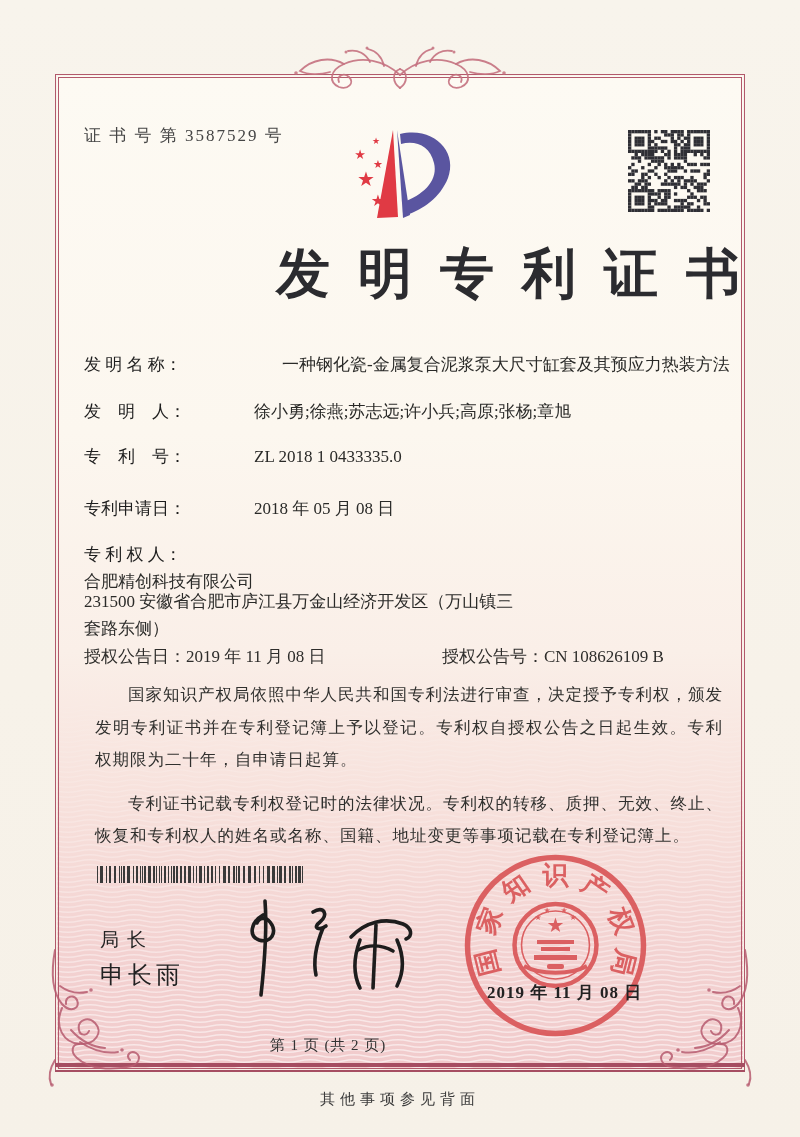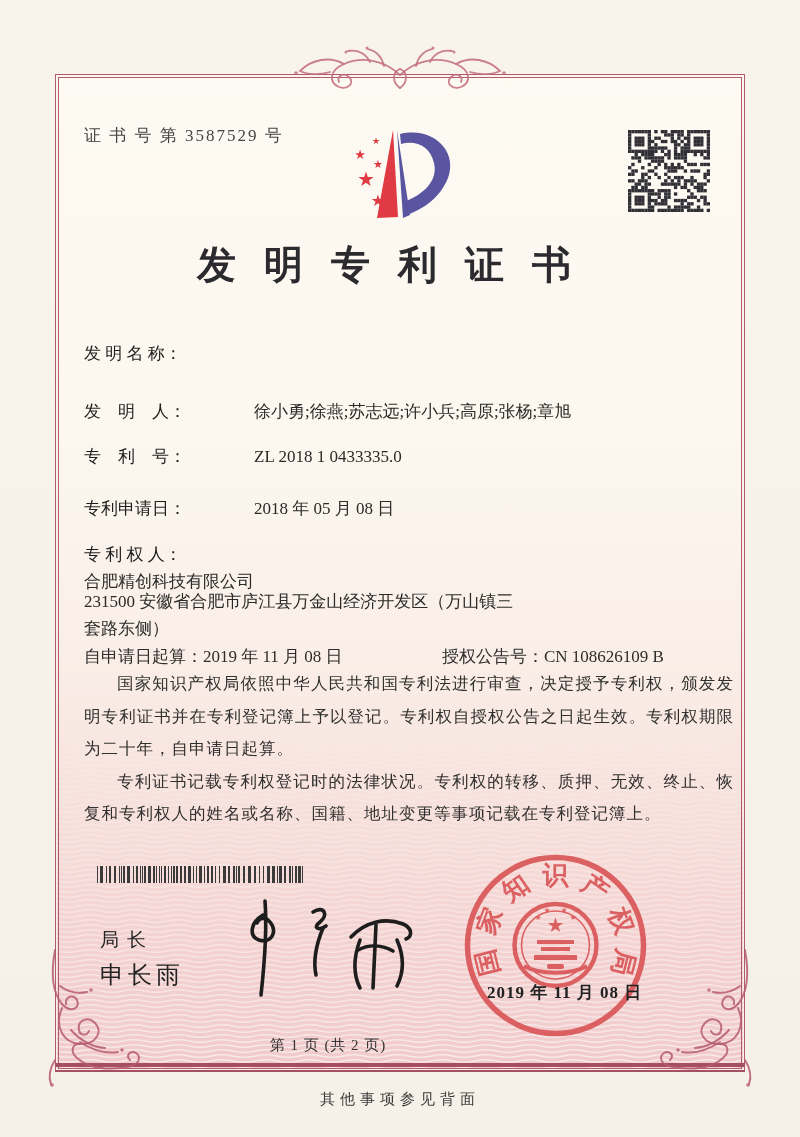--- a/index.html
+++ b/index.html
@@ -20,31 +20,31 @@
   }
   .frame::after{
     content:'';position:absolute;inset:2px;border:1px solid #b2596b;
   }
   .bottom-rule{
     left:55px;top:1063px;width:690px;height:3px;
     border-top:4px solid #a64e62;border-bottom:2px solid #a64e62;
   }
   .cert-number{left:84px;top:124px;font-size:17px;letter-spacing:2px;color:#454545;}
   .title{
-    left:0;top:238px;width:768px;text-align:center;font-size:39px;font-weight:600;
+    left:0;top:238px;width:768px;text-align:right;font-size:54px;font-weight:600;
     letter-spacing:28px;text-indent:28px;color:#2b2b2f;
   }
   .field-row{left:84px;display:flex;font-size:17px;line-height:27px;}
   .f-label{width:170px;flex:none;color:#1e1e1e;}
   .f-value{width:482px;color:#2a2a28;}
   .f-value.narrow{width:430px;}
   .pair{display:flex;font-size:17px;line-height:27px;}
   .paragraphs{left:84px;top:668px;width:650px;font-size:16.5px;line-height:32.5px;
     letter-spacing:1px;text-align:justify;color:#30302e;}
-  .paragraphs p{margin:0;text-indent:2em;}
+  .paragraphs p{margin:11px;text-indent:2em;}
   .director-label{left:100px;top:927px;font-size:19px;letter-spacing:8px;color:#222;}
   .director-name{left:100px;top:959px;font-size:24px;letter-spacing:4px;color:#222;}
   .seal-date{left:487px;top:981px;font-size:17px;font-weight:700;letter-spacing:1px;color:#222;}
   .page-info{left:0;top:1036px;width:656px;text-align:center;font-size:15px;color:#333;letter-spacing:1px;}
   .back-note{left:0;top:1090px;width:800px;text-align:center;font-size:15px;letter-spacing:5px;color:#3b3b3b;font-family:Liberation Mono, monospace;}
   svg{display:block;}
   #qr-svg rect{fill:#2f2f35;}
   #barcode-svg rect{fill:#3a3a3a;}
   #seal-chars text{font-size:26px;font-weight:700;fill:#d85052;font-family:"Liberation Serif","DejaVu Serif",serif;}
   .seal-svg{opacity:.88;}
@@ -546,22 +546,23 @@
     <rect x="57.60" y="76.80" width="3.25" height="3.25"></rect>
     <rect x="60.80" y="76.80" width="3.25" height="3.25"></rect>
     <rect x="64.00" y="76.80" width="3.25" height="3.25"></rect>
     <rect x="67.20" y="76.80" width="3.25" height="3.25"></rect>
     <rect x="70.40" y="76.80" width="3.25" height="3.25"></rect>
     <rect x="76.80" y="76.80" width="3.25" height="3.25"></rect>
   </svg>
 
 <div class="abs title">发明专利证书</div>
 
-<div class="abs field-row" style="top:340px;gap:28px;">
+<div class="abs field-row" style="top:351px;gap:28px;">
   <span class="f-label">发 明 名 称：</span>
+  <span class="f-value">一种钢化瓷-金属复合泥浆泵大尺寸缸套及其预应力热装方法</span>
 </div>
 <div class="abs field-row" style="top:398px;">
   <span class="f-label">发　明　人：</span>
   <span class="f-value">徐小勇;徐燕;苏志远;许小兵;高原;张杨;章旭</span>
 </div>
 <div class="abs field-row" style="top:443px;">
   <span class="f-label">专　利　号：</span>
   <span class="f-value">ZL 2018 1 0433335.0</span>
 </div>
 <div class="abs field-row" style="top:495px;">
@@ -570,21 +571,21 @@
 </div>
 <div class="abs field-row" style="top:541px;flex-direction:column;">
   <span class="f-label">专 利 权 人：</span>
   <span class="f-value">合肥精创科技有限公司</span>
 </div>
 <div class="abs field-row" style="top:588px;">
   <span class="f-value narrow">231500 安徽省合肥市庐江县万金山经济开发区（万山镇三套路东侧）</span>
 </div>
 <div class="abs" style="left:84px;top:643px;width:660px;">
   <span class="pair" style="position:absolute;left:0;">
-    <span>自申请日起算：</span>
+    <span>授权公告日：</span>
     <span>2019 年 11 月 08 日</span>
   </span>
   <span class="pair" style="position:absolute;left:358px;">
     <span>授权公告号：</span>
     <span>CN 108626109 B</span>
   </span>
 </div>
 
 <div class="abs paragraphs">
   <p>国家知识产权局依照中华人民共和国专利法进行审查，决定授予专利权，颁发发明专利证书并在专利登记簿上予以登记。专利权自授权公告之日起生效。专利权期限为二十年，自申请日起算。</p>

